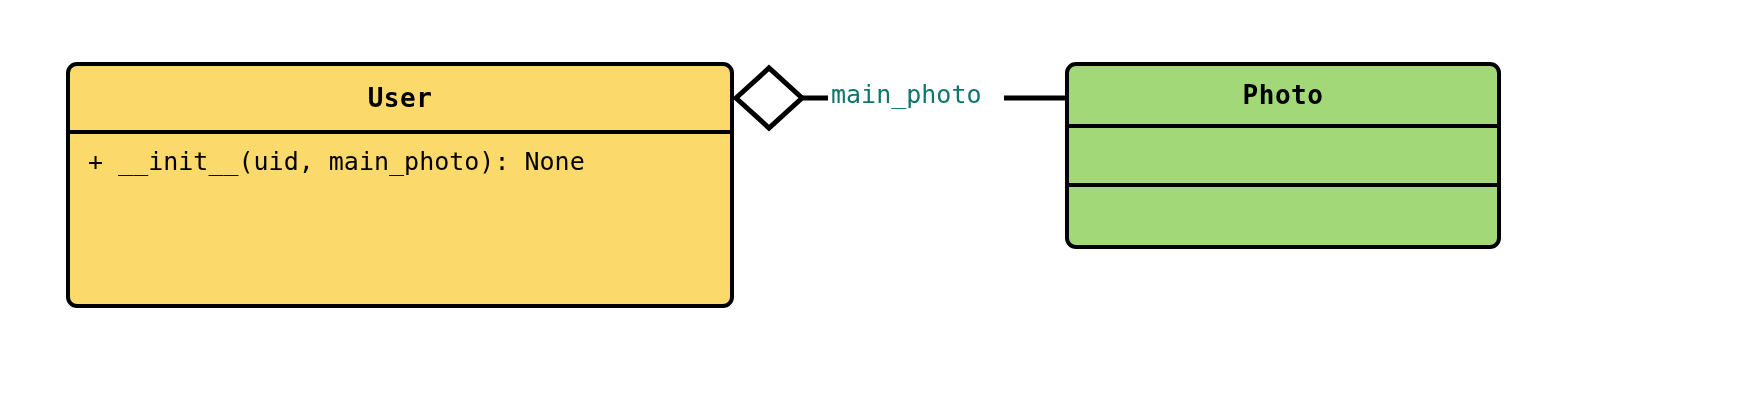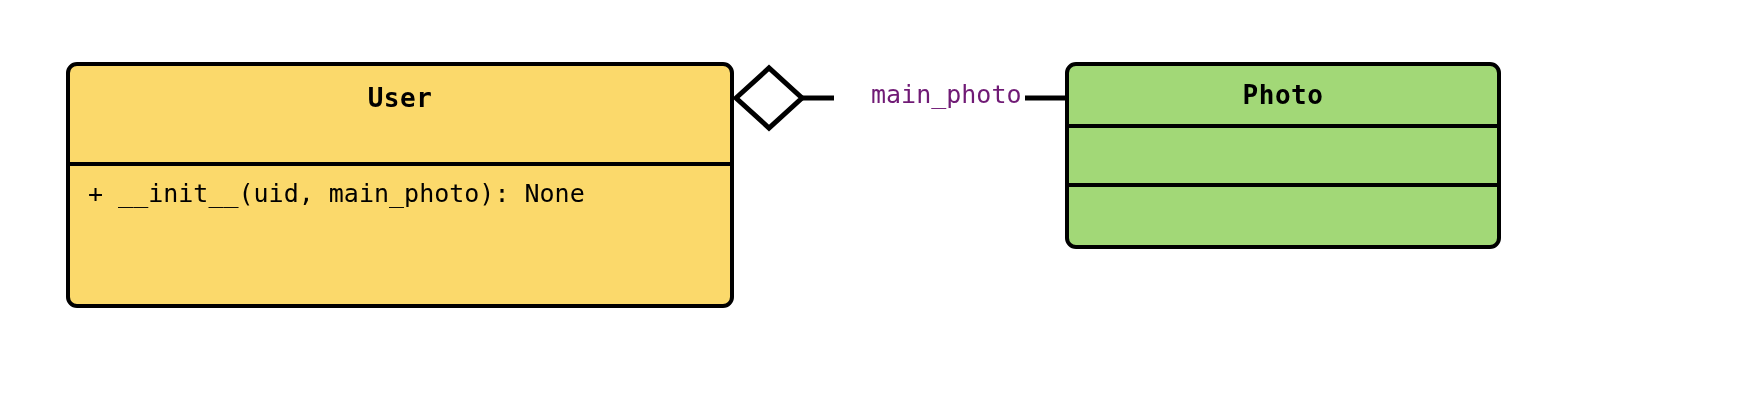--- a/index.html
+++ b/index.html
@@ -64,21 +64,21 @@
   
   #class-user {
     left: 66px;
     top: 62px;
     width: 668px;
     height: 246px;
     background: #FBD96B;
   }
   #class-user .c-title   { height: 64px; }
   #class-user .c-attrs   { height: 88px; }
-  #class-user .c-methods { height: 62px; display:flex; align-items:center;margin-top:32px; }
+  #class-user .c-methods { height: 62px; display:flex; align-items:center; }
 
   
   #class-photo {
     left: 1065px;
     top: 62px;
     width: 436px;
     height: 187px;
     background: #A2D877;
   }
   #class-photo .c-title  { height: 58px; }
@@ -90,24 +90,24 @@
     position: absolute;
     left: 726px;
     top: 58px;
     width: 350px;
     height: 80px;
     pointer-events: none;
   }
 
   #assoc-label {
     position: absolute;
-    left: 868px;
+    left: 828px;
     top: 80px;
     font-size: 25px;
-    color: #701a75;
+    color: #0f766e;
     white-space: pre;
     background: #ffffff;
     padding: 0 3px;
     line-height: 1.2;
   }
 </style>
 </head>
 <body>
 
 <div id="canvas" style="background: rgb(255, 255, 255);">

